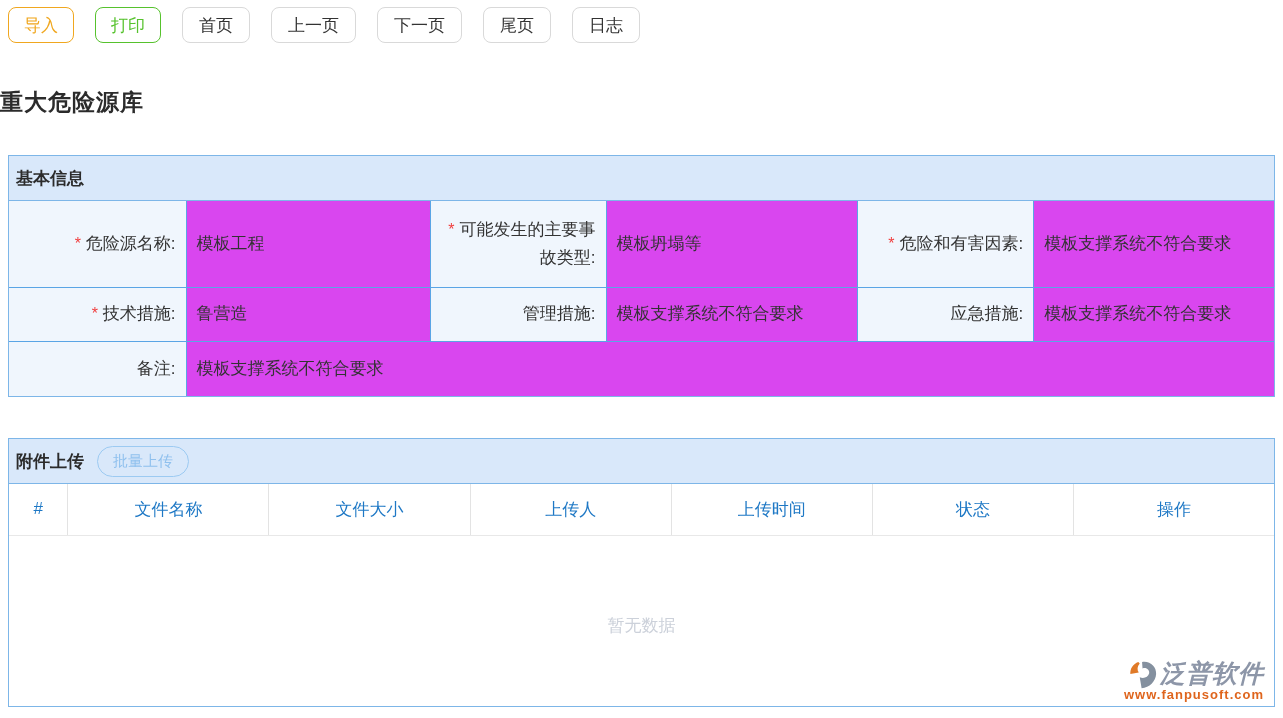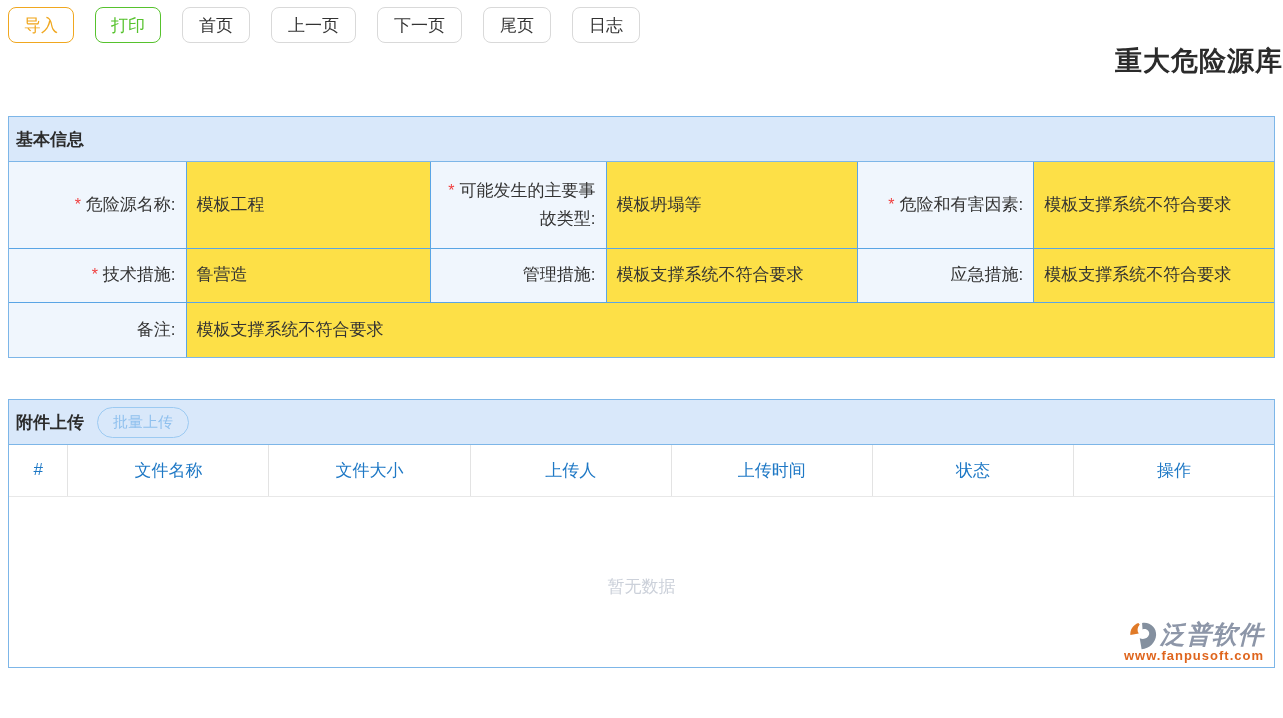--- a/index.html
+++ b/index.html
@@ -20,22 +20,23 @@
     height: 36px; background: #fff;
     border: 1px solid #d9d9d9; border-radius: 8px;
     font-size: 17px; color: #333;
     padding: 0 16px; cursor: pointer;
     font-family: inherit;
   }
   .btn.import { color: #f0a71f; border-color: #f0a71f; padding: 0 15px; }
   .btn.print  { color: #56c22d; border-color: #56c22d; padding: 0 15px; }
   
   .page-title {
-    text-align: right;
-    font-size: 27px; font-weight: bold; color: #2b2b2b;
+    margin-top: 44px;
+    text-align: left;
+    font-size: 23px; font-weight: bold; color: #2b2b2b;
     letter-spacing: 1px;
   }
   
   .panel {
     margin: 0 8px;
     border: 1px solid #7db6e8;
     background: #fff;
   }
   .panel.basic { margin-top: 37px; }
   .panel.attach { margin-top: 41px; }
@@ -57,21 +58,21 @@
   }
   table.info tr td:first-child { border-left: none; }
   table.info tr td:last-child { border-right: none; }
   table.info tr:first-child td { border-top: none; }
   table.info tr:last-child td { border-bottom: none; }
   td.lbl {
     background: #f0f6fd;
     text-align: right;
     color: #333;
   }
-  td.val { background: #fde047; text-align: left; }
+  td.val { background: #d946ef; text-align: left; }
   .req { color: #f03e3e; margin-right: 5px; font-size: 16px; }
   tr.r1 td { height: 86px; }
   tr.r2 td { height: 54px; }
   tr.r3 td { height: 55px; }
   
   .band .batch-btn {
     margin-left: 13px;
     height: 31px; padding: 0 15px;
     background: transparent;
     border: 1px solid #9ccaf2; border-radius: 16px;

